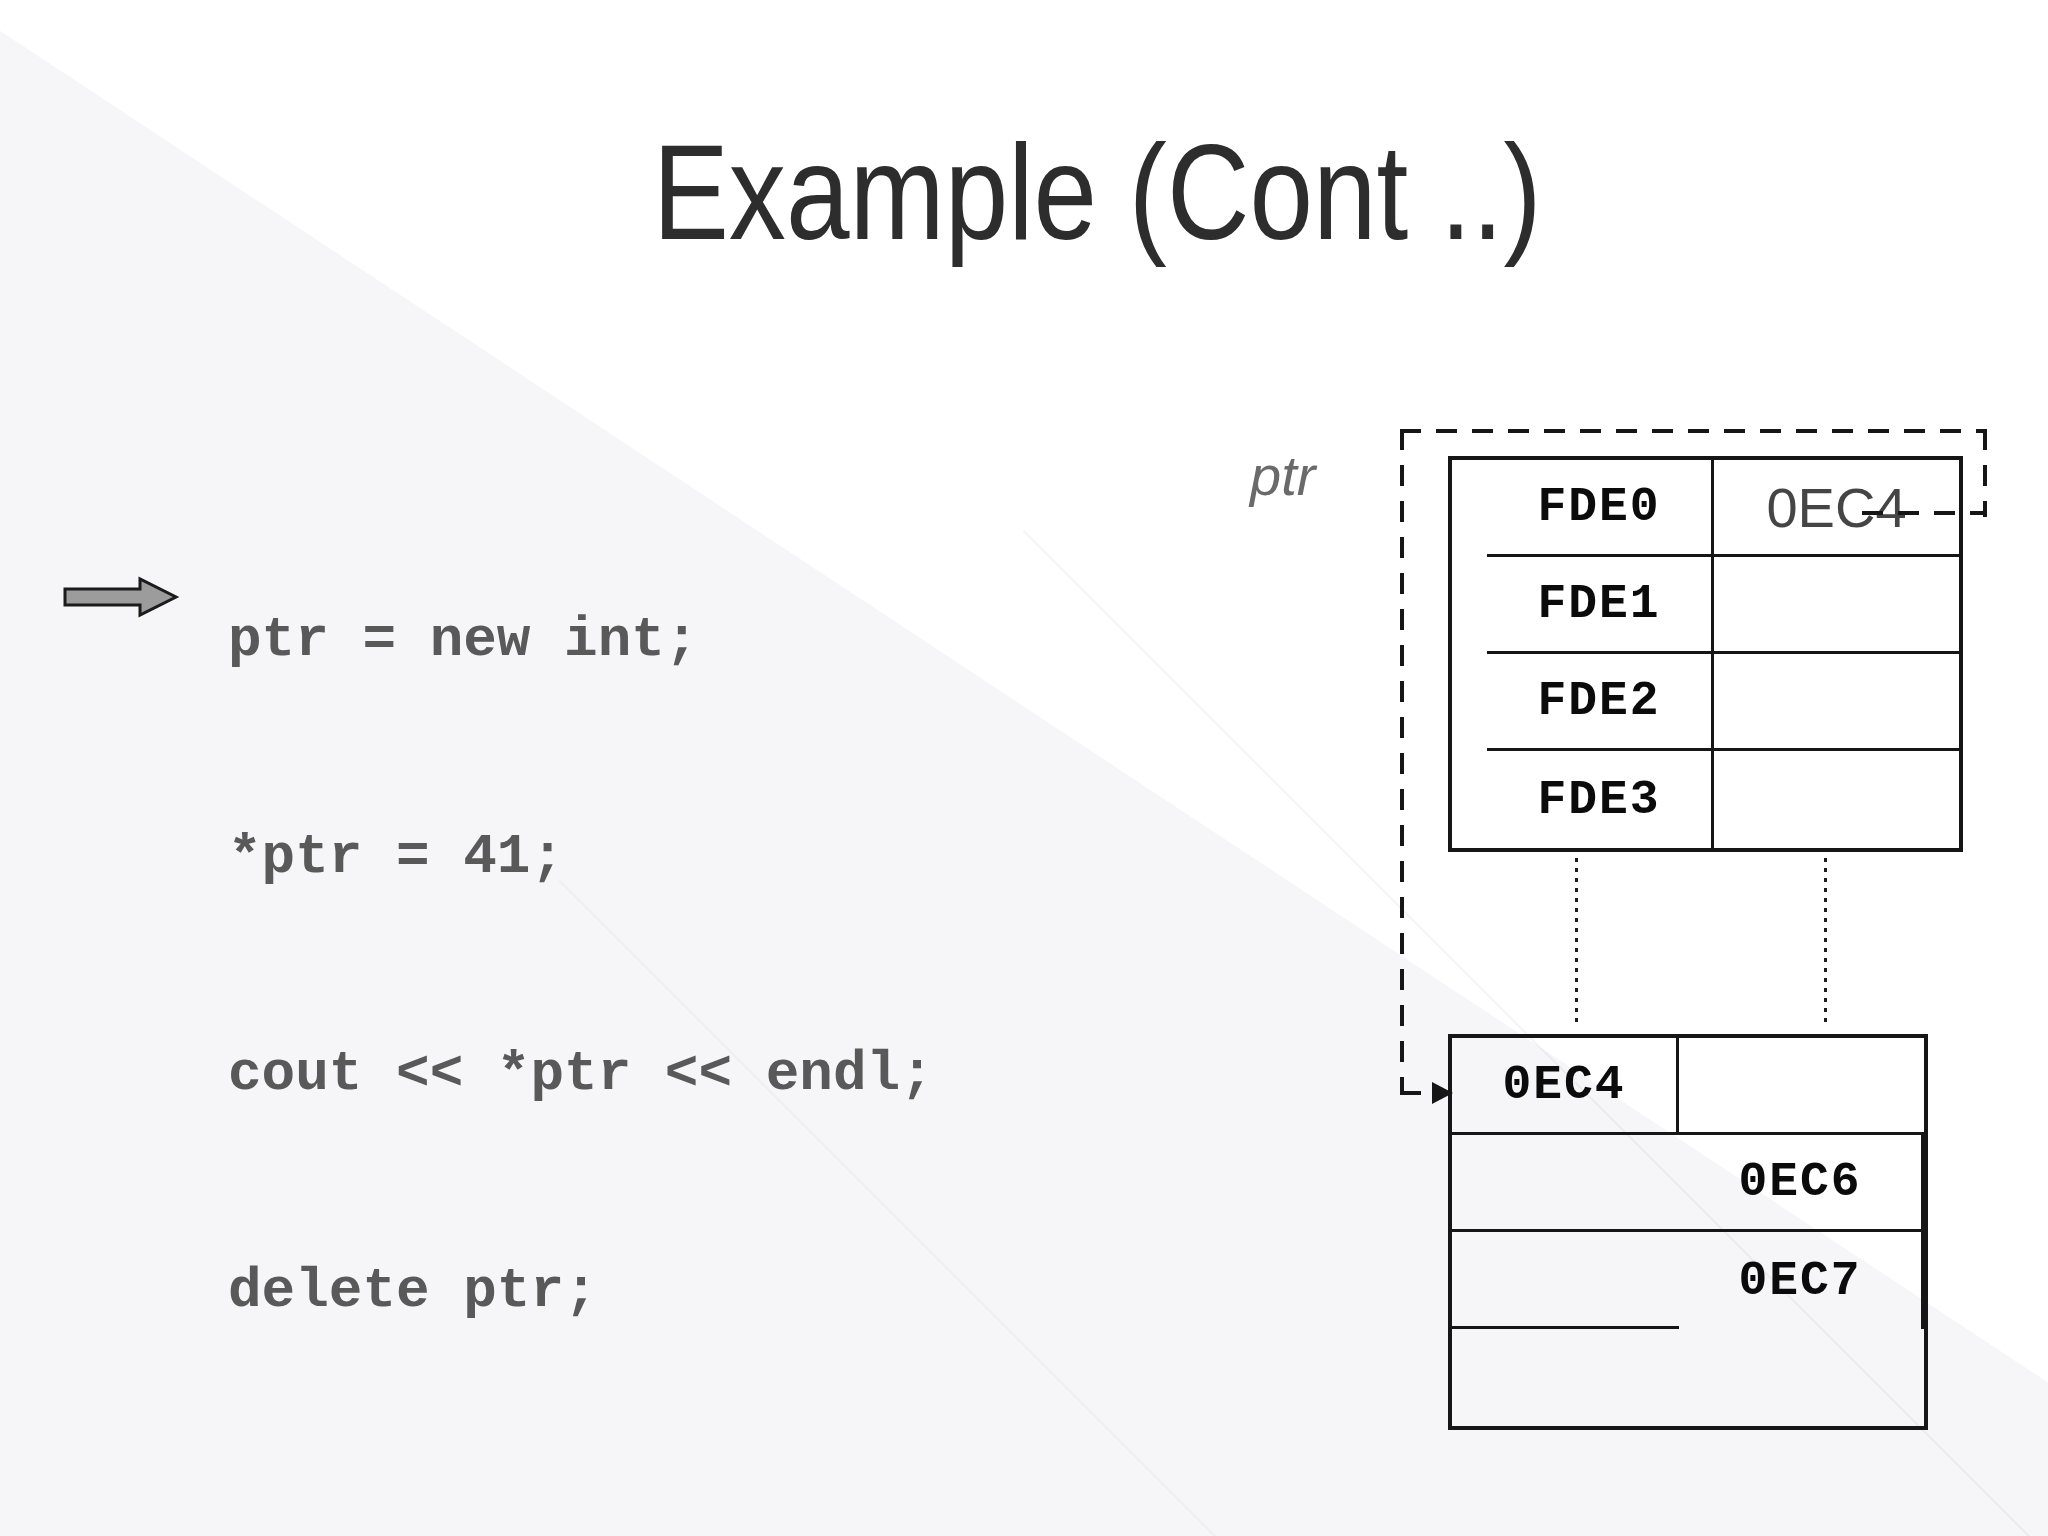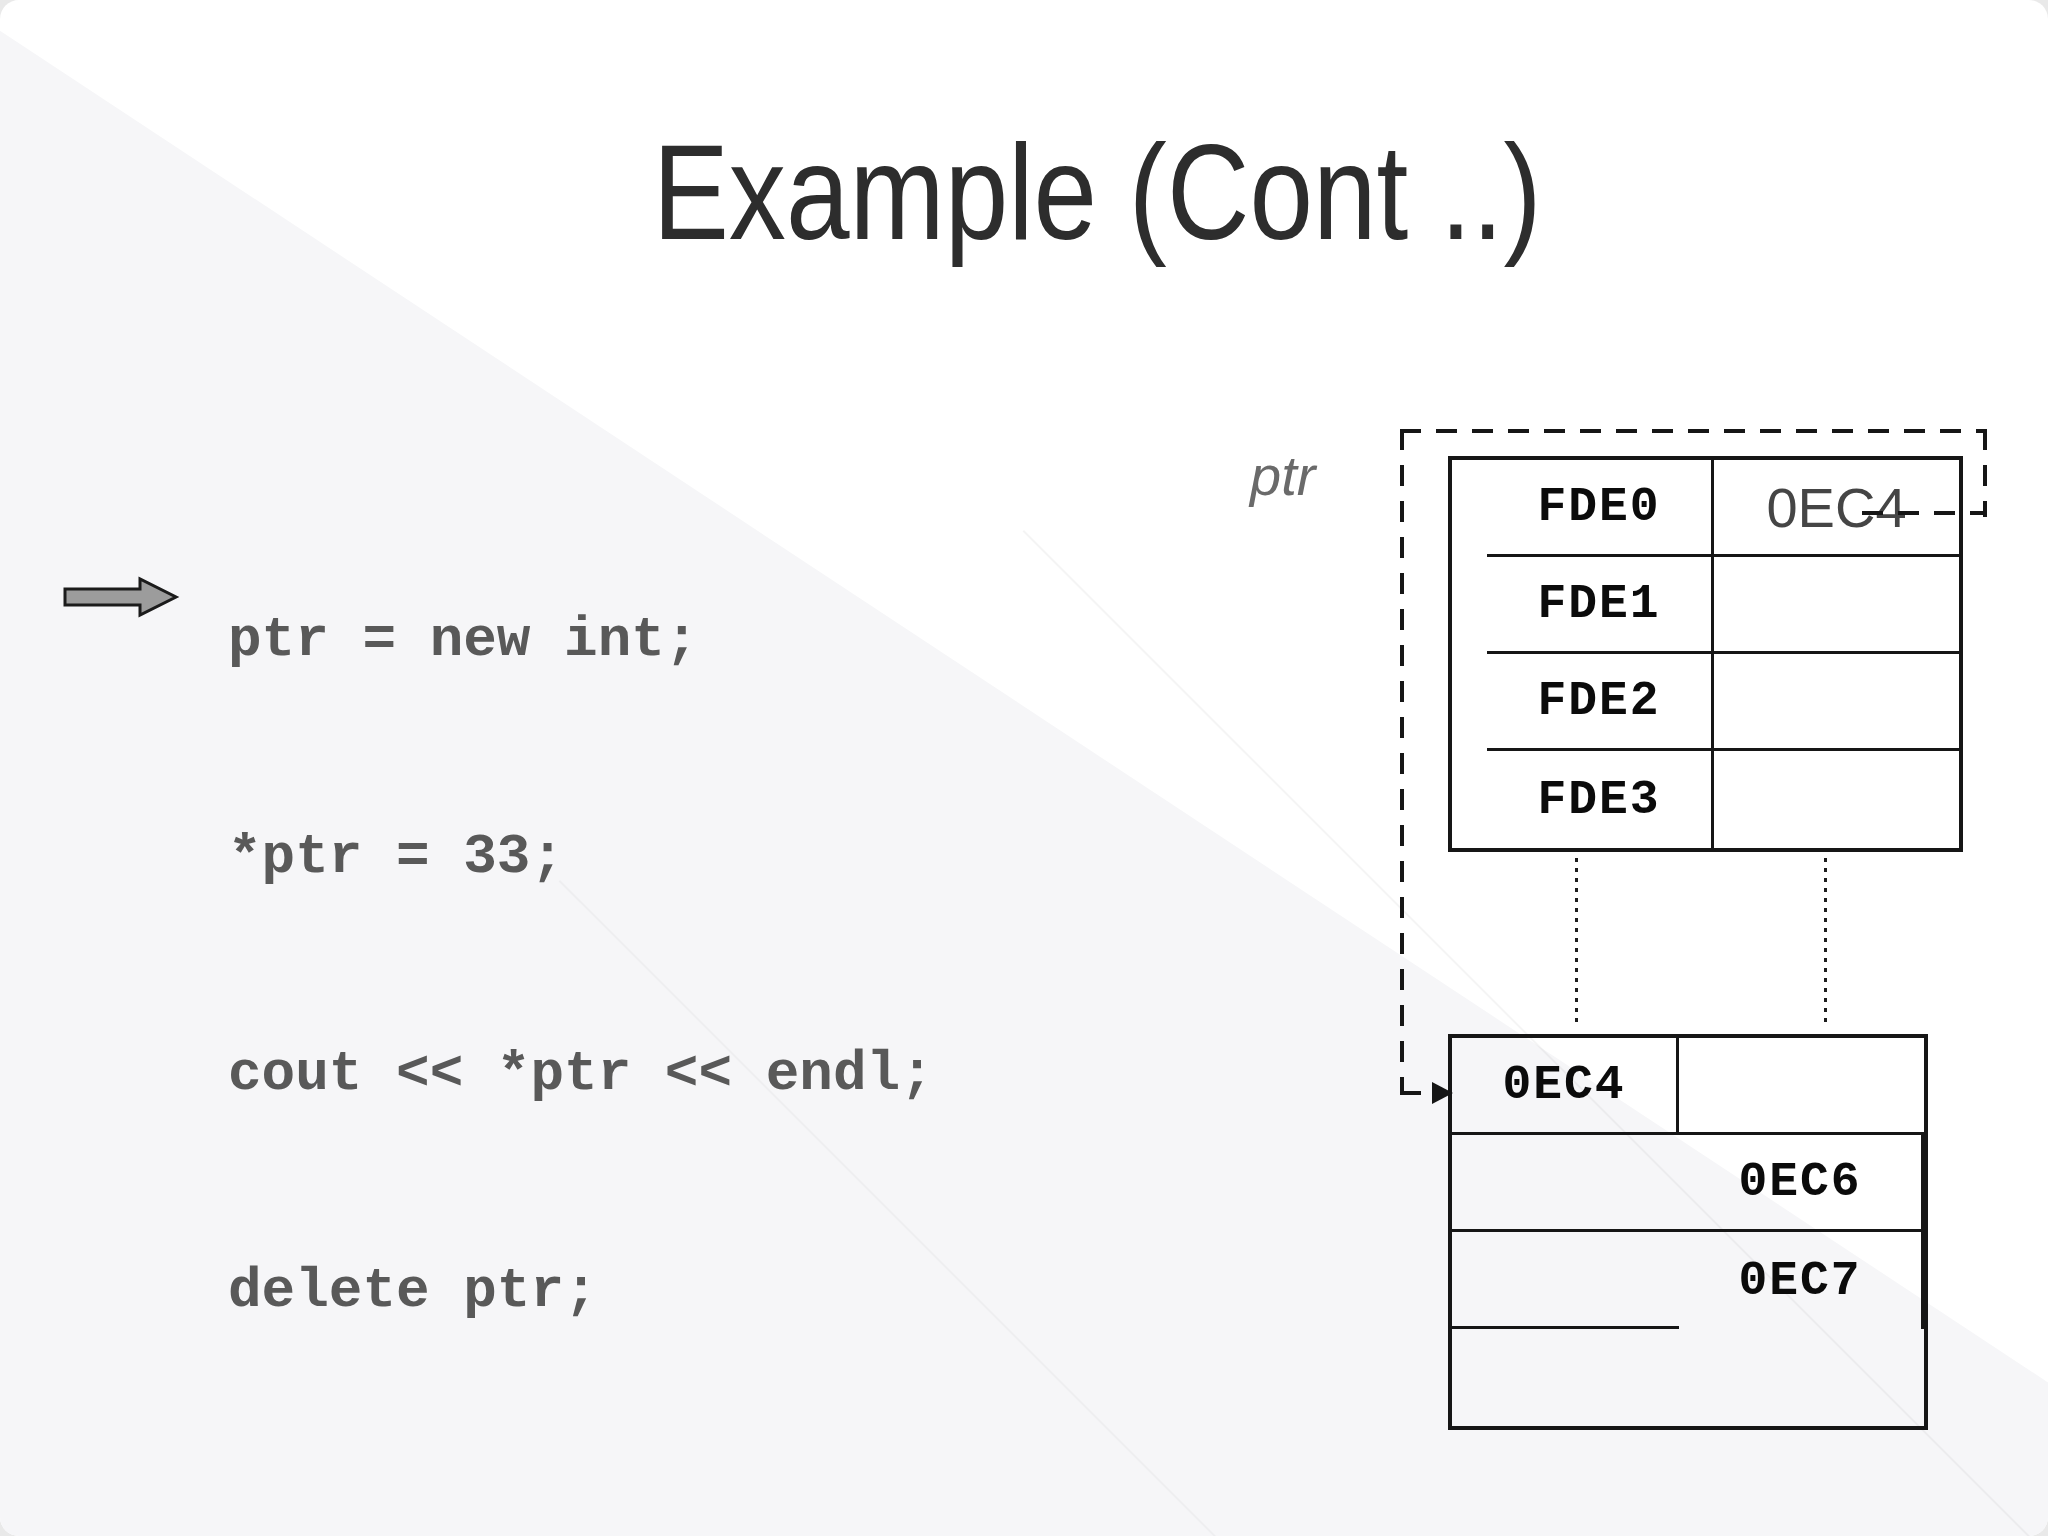--- a/index.html
+++ b/index.html
@@ -3,21 +3,21 @@
 <meta charset="utf-8">
 <style>
   :root{
     --title-ink:#2d2d2d; --code-ink:#595959; --table-ink:#0b0b0b;
     --value-ink:#454545; --muted-ink:#6a6a6a; --footer-ink:#787878;
     --line-ink:#161616; --arrow-fill:#9c9c9c; --bg-accent:#f6f6f8;
   }
   html,body{margin:0;padding:0;background:#e9e9e9;}
   .slide{
     position:relative; width:2048px; height:1536px; background:#ffffff;
-    overflow:hidden; font-family:"Liberation Sans", sans-serif;border-radius:19px;
+    overflow:hidden; font-family:"Liberation Sans", sans-serif;
   }
   
   .bg-tri{
     position:absolute; inset:0; background:var(--bg-accent);
     clip-path:polygon(0 2%, 100% 90%, 100% 100%, 0 100%);
   }
   .bg-line{
     position:absolute; height:2px; background:rgba(0,0,0,0.045);
     transform-origin:left top; transform:rotate(45deg);
   }
@@ -105,21 +105,21 @@
   <div class="title">
     <span>Example (Cont ..)</span>
   </div>
 
   <svg class="step-arrow" width="118" height="42" viewBox="0 0 118 42">
     <polygon points="3,13 78,13 78,3 114,21 78,39 78,29 3,29" fill="var(--arrow-fill)" stroke="#1b1b1b" stroke-width="3"></polygon>
   </svg>
 
   <div class="code">
     <div class="code-line">ptr = new int;</div>
-    <div class="code-line">*ptr = 33;</div>
+    <div class="code-line">*ptr = 41;</div>
     <div class="code-line">cout &lt;&lt; *ptr &lt;&lt; endl;</div>
     <div class="code-line">delete ptr;</div>
     
   </div>
 
   <div class="ptr-label">ptr</div>
 
   <div class="dash-h link-top"></div>
   <div class="dash-v link-left"></div>
   <div class="dash-v link-right"></div>

